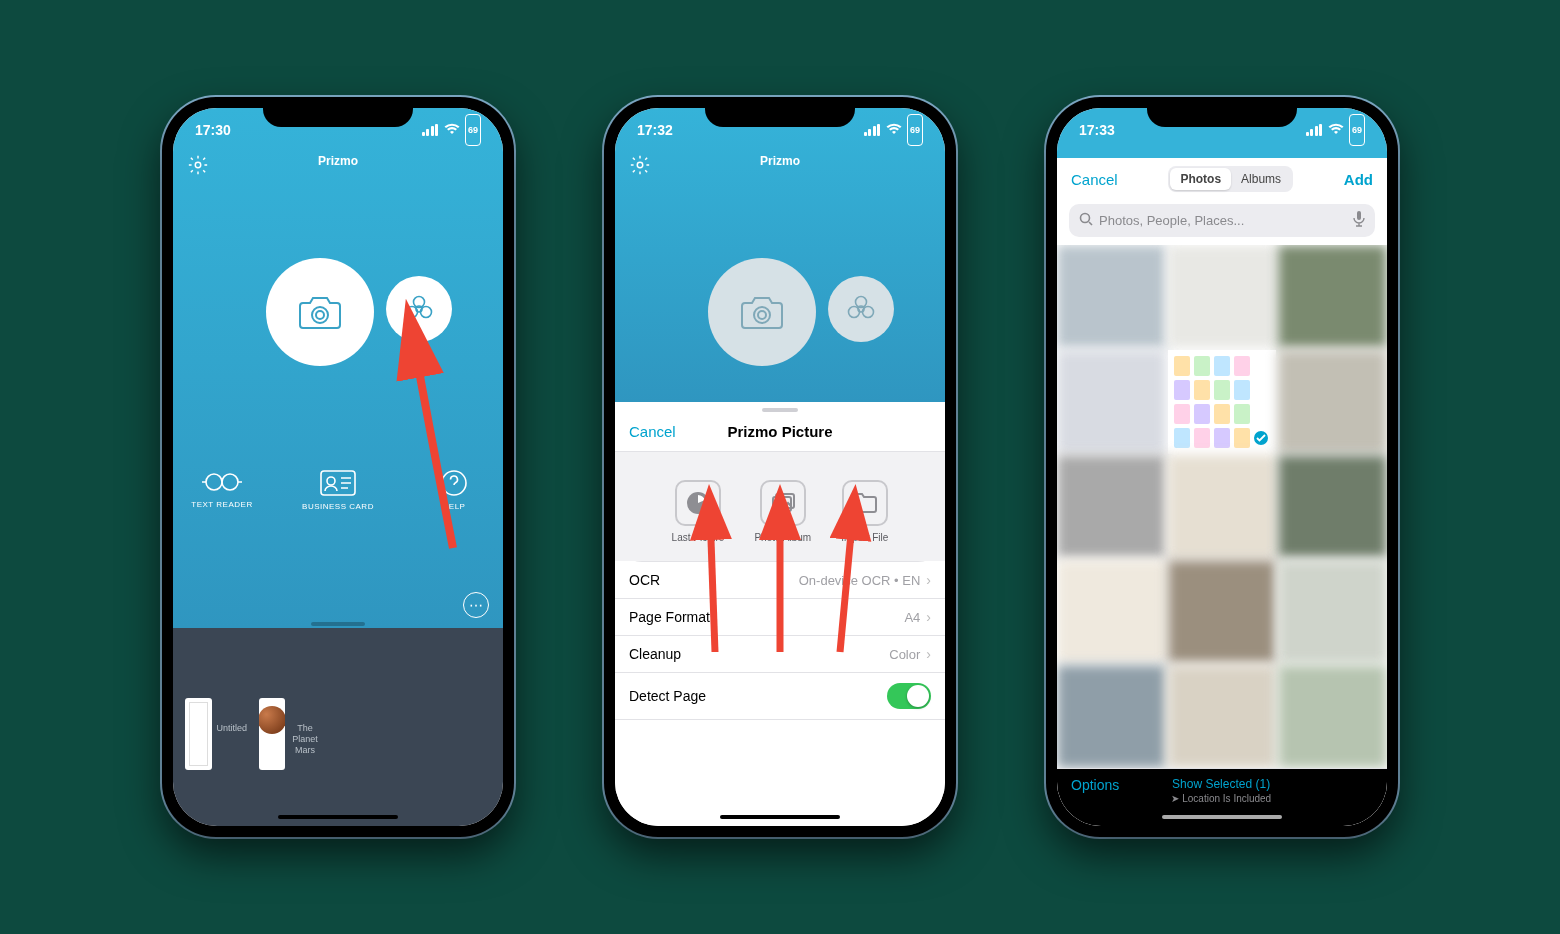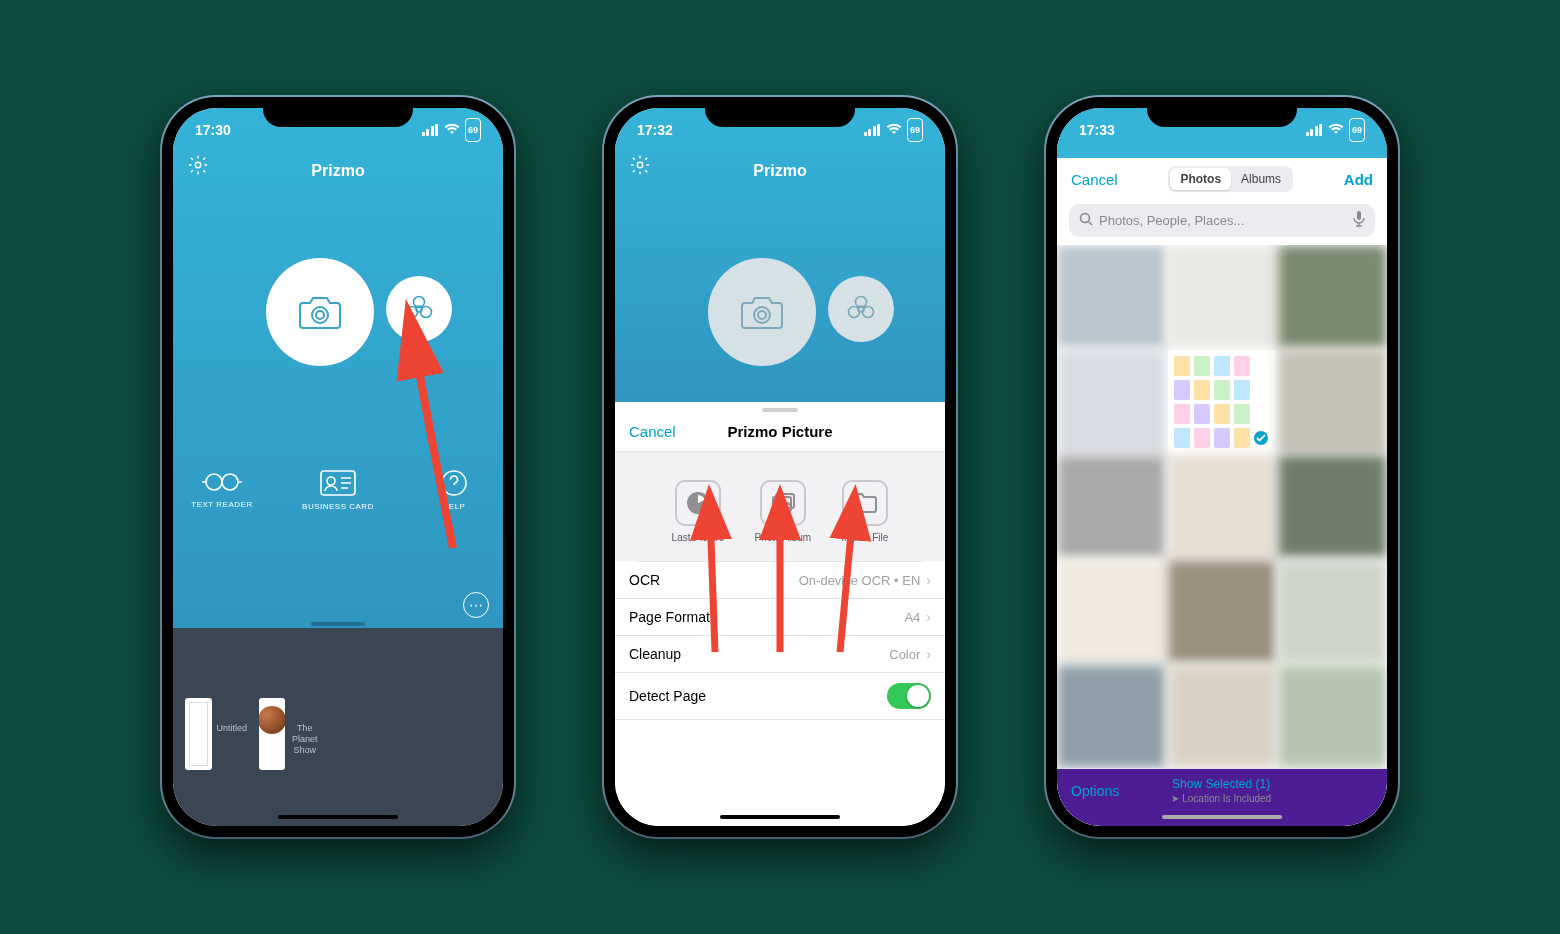--- a/index.html
+++ b/index.html
@@ -17,27 +17,27 @@
   *{box-sizing:border-box;font-family:-apple-system,Helvetica,Arial,sans-serif;}
   body{margin:0;background:var(--bg);width:1560px;height:934px;display:flex;gap:90px;justify-content:center;align-items:center;}
   .frame{position:relative;width:352px;height:740px;border-radius:54px;background:#000;box-shadow:0 18px 40px rgba(0,0,0,.6),0 0 0 2px #86b4d2;padding:11px;}
   .screen{position:relative;width:100%;height:100%;border-radius:44px;overflow:hidden;background:#fff;}
   .notch{position:absolute;top:0;left:50%;transform:translateX(-50%);width:150px;height:30px;background:#000;border-bottom-left-radius:18px;border-bottom-right-radius:18px;z-index:50;}
   .statusbar{position:absolute;top:0;left:0;right:0;height:44px;display:flex;align-items:center;justify-content:space-between;padding:0 22px;color:#fff;font-size:14px;font-weight:600;z-index:40;}
   .status-right{display:flex;align-items:center;gap:5px;}
   .sig{width:17px;display:flex;gap:1.5px;align-items:flex-end;}
   .sig i{display:block;width:3px;background:currentColor;border-radius:1px;}
   .sig i:nth-child(1){height:4px}.sig i:nth-child(2){height:7px}.sig i:nth-child(3){height:10px}.sig i:nth-child(4){height:12px}
-  .batt{border:1.2px solid currentColor;border-radius:4px;font-size:9px;padding:0 2px;line-height:12px;height:24px;display:flex;align-items:center;}
+  .batt{border:1.2px solid currentColor;border-radius:4px;font-size:9px;padding:0 2px;line-height:12px;height:32px;display:flex;align-items:center;}
   .home-ind{position:absolute;bottom:7px;left:50%;transform:translateX(-50%);width:120px;height:4.5px;border-radius:3px;background:#000;z-index:60;}
   .home-ind.light{background:#aaa;}
   
   .s1-top{position:absolute;inset:0 0 auto 0;height:520px;background:linear-gradient(180deg,var(--teal2),#2f96c0);}
   .s1-header{position:absolute;top:46px;left:0;right:0;display:flex;align-items:center;justify-content:center;color:#fff;}
-  .s1-header .title{font-size:16px;font-weight:600;margin-top:8px;}
+  .s1-header .title{font-size:12px;font-weight:600;}
   .gear{position:absolute;left:14px;top:0;}
   .circle{border-radius:50%;background:#fff;display:flex;align-items:center;justify-content:center;}
   .big-camera{position:absolute;top:150px;left:50%;transform:translateX(-72px);width:108px;height:108px;}
   .small-photos{position:absolute;top:168px;left:50%;transform:translateX(48px);width:66px;height:66px;}
   .action-row{position:absolute;top:362px;left:0;right:0;display:flex;justify-content:center;gap:28px;color:#fff;}
   .action{width:88px;display:flex;flex-direction:column;align-items:center;gap:6px;font-size:8px;letter-spacing:.5px;}
   .more-btn{position:absolute;right:14px;bottom:10px;width:26px;height:26px;border-radius:50%;border:1.5px solid #fff;display:flex;align-items:center;justify-content:center;color:#fff;font-size:14px;}
   .drag-ind{position:absolute;left:50%;bottom:2px;transform:translateX(-50%);width:54px;height:4px;border-radius:3px;background:rgba(0,0,0,.25);}
   .s1-bottom{position:absolute;top:520px;bottom:0;left:0;right:0;background:#3b4654;padding:14px 12px 0;display:flex;gap:12px;}
   .doc{width:62px;display:flex;flex-direction:row;align-items:center;gap:4px;}
@@ -71,21 +71,21 @@
   .pk-head .btn{color:var(--ios-blue);font-size:15px;font-weight:500;}
   .pk-head .add{font-weight:600;}
   .seg{display:flex;background:#ececf0;border-radius:8px;padding:2px;}
   .seg span{font-size:12px;padding:4px 10px;border-radius:6px;color:#444;}
   .seg .sel{background:#fff;font-weight:600;box-shadow:0 1px 2px rgba(0,0,0,.15);}
   .search{margin:4px 12px 8px;background:#ececf0;border-radius:10px;display:flex;align-items:center;padding:7px 10px;color:#8a8a8e;font-size:13px;gap:6px;}
   .mic{margin-left:auto;}
   .grid{flex:1;display:grid;grid-template-columns:repeat(3,1fr);gap:2px;position:relative;overflow:hidden;}
   .ph{background:#d3d3d3;filter:blur(6px);}
   .sel-check{position:absolute;right:6px;bottom:6px;width:18px;height:18px;border-radius:50%;background:var(--ios-blue);border:2px solid #fff;display:flex;align-items:center;justify-content:center;}
-  .pk-foot{border-top:.5px solid var(--sep);background:#4c1d95;padding:8px 14px 22px;display:flex;align-items:center;justify-content:space-between;}
+  .pk-foot{border-top:.5px solid var(--sep);background:#000000;padding:8px 14px 22px;display:flex;align-items:flex-start;justify-content:space-between;}
   .pk-foot .opt{color:var(--ios-blue);font-size:14px;}
   .foot-center{flex:1;text-align:center;}
   .foot-center .ss{color:var(--ios-blue);font-weight:400;font-size:12px;}
   .foot-center .loc{font-size:10px;color:#8a8a8e;margin-top:2px;}
   
   .ico{display:inline-flex;}
   
   .t1::before{content:"";position:absolute;inset:4px;border:1px solid #ddd;}
   .t-mars{background:#fff;}
   .t-mars::before{content:"";position:absolute;top:8px;left:50%;transform:translateX(-50%);width:28px;height:28px;border-radius:50%;background:radial-gradient(circle at 30% 30%,#c97a4b,#6a2f10);}
@@ -186,21 +186,21 @@
       </div>
     </div>
 
     <div class="s1-bottom">
       <div class="doc">
         <div class="thumb t1"></div>
         <div class="lbl">Untitled</div>
       </div>
       <div class="doc">
         <div class="thumb t-mars"></div>
-        <div class="lbl">The Planet Show</div>
+        <div class="lbl">The Planet Mars</div>
       </div>
     </div>
     <div class="home-ind"></div>
   </div>
 </div>
 
 <div class="frame">
   <div class="notch"></div>
   <div class="screen">
     <div class="s2-top cam-dim">

